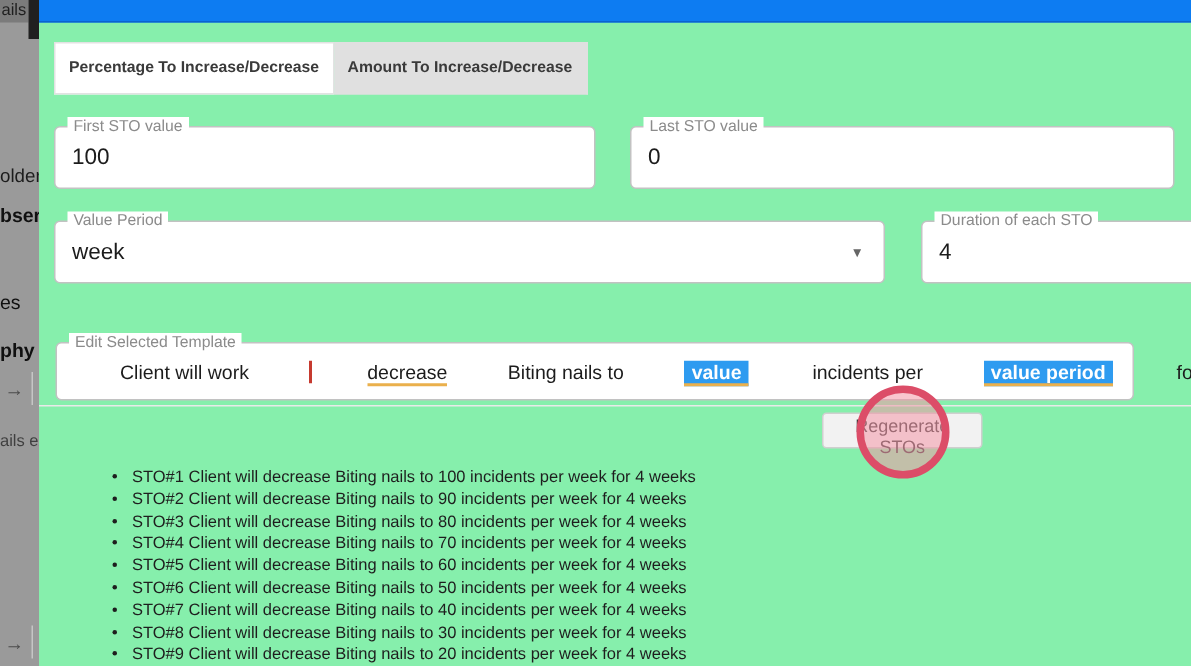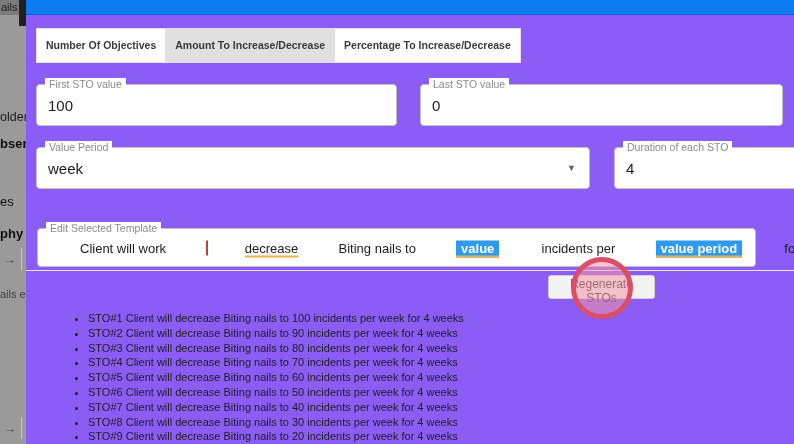--- a/index.html
+++ b/index.html
@@ -1,18 +1,18 @@
 <!DOCTYPE html>
 <html><head>
 <meta charset="utf-8">
 <style>
   html,body{margin:0;padding:0;}
   .stage{
     position:relative; width:794px; height:444px; overflow:hidden;
-    background:#8b5cf6; font-family:"Liberation Sans", sans-serif;
+    background:#86efac; font-family:"Liberation Sans", sans-serif;
     -webkit-font-smoothing:antialiased;
   }
 
   
   .bg-strip{position:absolute; left:0; top:0; width:26px; height:444px;
     background:#9a9a9a; overflow:hidden; z-index:1;}
   .ails-box{position:absolute; left:0; top:0; width:19px; height:15px; background:#7b7b7b;}
   .dark-box{position:absolute; left:19px; top:0; width:7px; height:26px; background:#202020;}
   .frag{position:absolute; left:0; white-space:nowrap;}
   .f-ails{top:1px; left:1px; font-size:11px; color:#1e1e1e;}
@@ -92,25 +92,24 @@
     <div class="vline v1"></div>
     <div class="frag f-nails">ails ex</div>
     <div class="frag f-arrow2">→</div>
     <div class="vline v2"></div>
   </div>
 
   <div class="titlebar"></div>
 
   <div class="tabs">
 
-      <div class="tab tab-normal">Number Of Objectives</div>
+
+      <div class="tab tab-normal">Percentage To Increase/Decrease</div>
 
       <div class="tab tab-selected">Amount To Increase/Decrease</div>
-
-      <div class="tab tab-normal">Percentage To Increase/Decrease</div>
 
   </div>
 
   <div class="field f-first">
     <span class="flabel">First STO value</span>
     <span class="fvalue">100</span>
   </div>
 
   <div class="field f-last">
     <span class="flabel">Last STO value</span>

